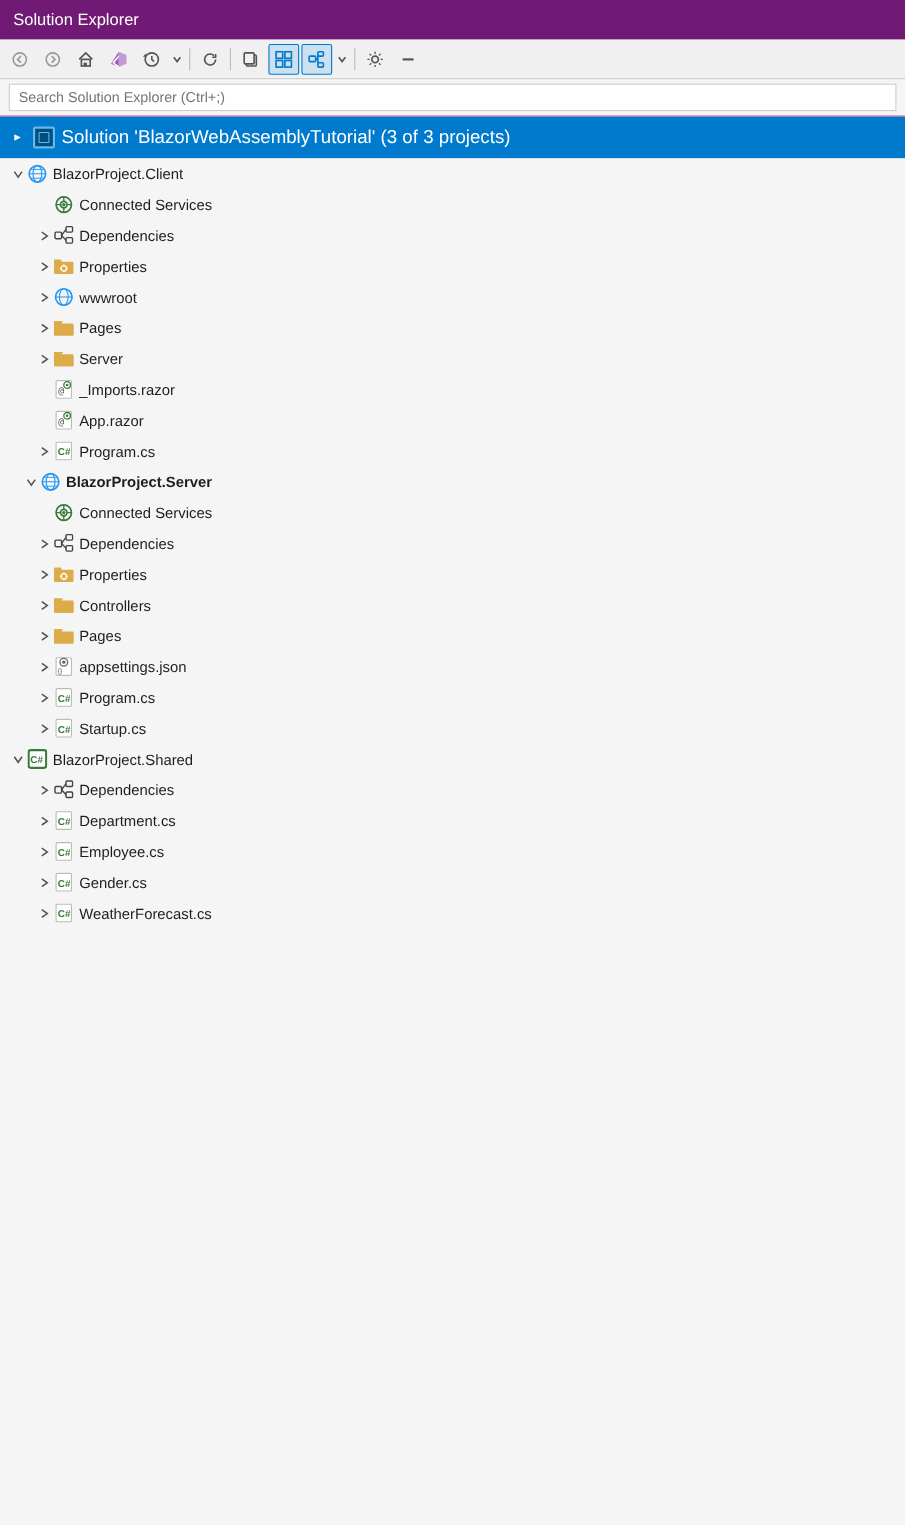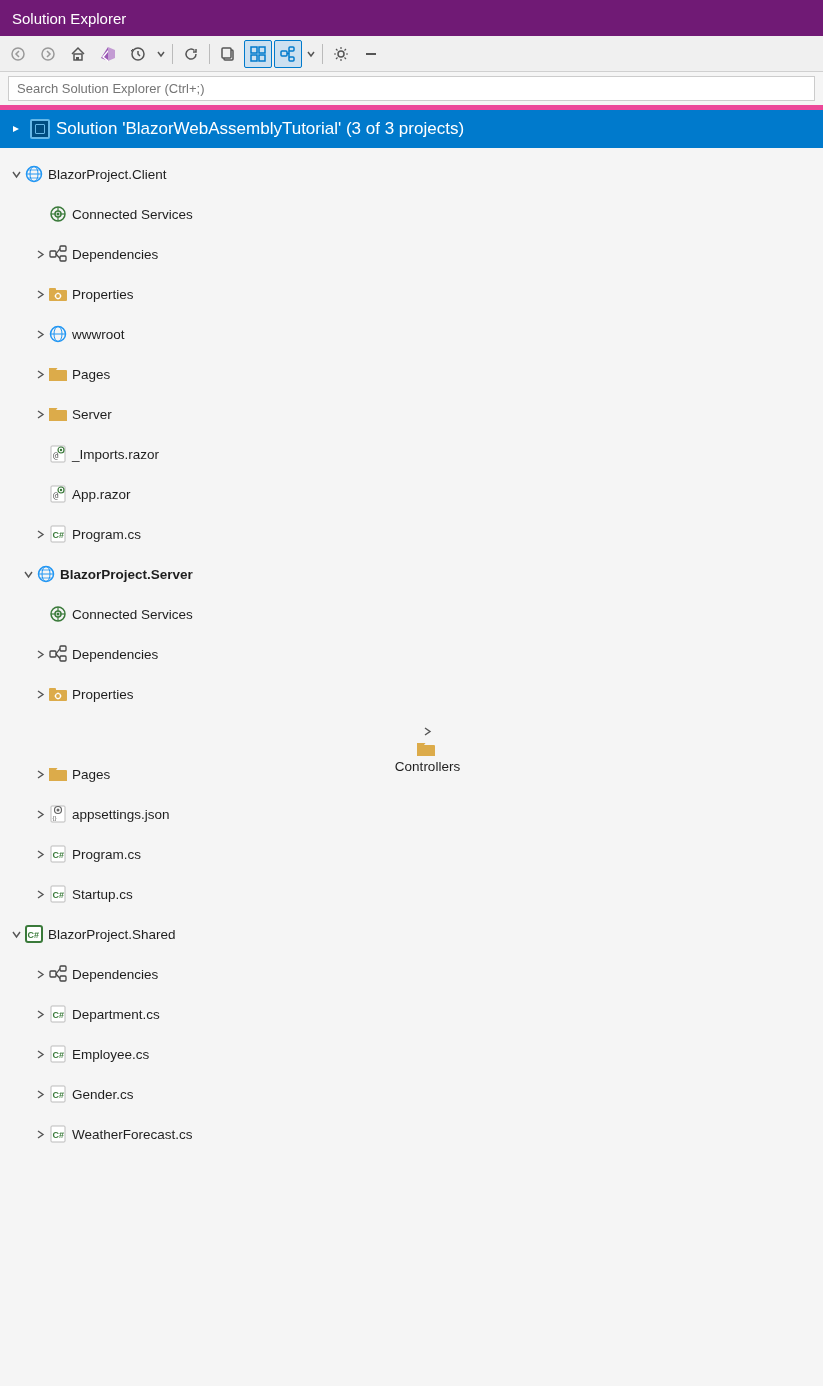--- a/index.html
+++ b/index.html
@@ -46,21 +46,21 @@
       justify-content: center;
       height: 28px;
       min-width: 28px;
     }
     .toolbar-btn.active { background: #cce0f0; border: 1px solid #007acc; }
     .toolbar-sep { width: 1px; background: #bbb; height: 20px; margin: 0 2px; }
 
     
     .search-bar {
       padding: 4px 8px;
-      border-bottom: 5px solid #ec4899;
+      border-bottom: 1px solid #ec4899;
     }
     .search-bar input {
       width: 100%;
       border: 1px solid #ccc;
       background: white;
       padding: 4px 8px;
       font-size: 13px;
       color: #888;
       outline: none;
     }
@@ -83,21 +83,20 @@
       cursor: pointer;
     }
 
     .tree-item {
       display: flex;
       align-items: center;
       padding: 3px 0;
       cursor: pointer;
       white-space: nowrap;
       height: 28px;
-      margin-top: 12px;
     }
 
     .expand-arrow {
       width: 16px;
       height: 16px;
       display: flex;
       align-items: center;
       justify-content: center;
       flex-shrink: 0;
       font-size: 9px;
@@ -446,21 +445,21 @@
         <rect x="0" y="2" width="7" height="3" rx="1" fill="#dcab4a"></rect>
         <circle cx="9" cy="10" r="2.5" fill="none" stroke="white" stroke-width="1.2"></circle>
         <line x1="9" y1="6.5" x2="9" y2="8" stroke="white" stroke-width="1.2"></line>
         <line x1="9" y1="12" x2="9" y2="13.5" stroke="white" stroke-width="1.2"></line>
         <line x1="5.5" y1="10" x2="7" y2="10" stroke="white" stroke-width="1.2"></line>
         <line x1="11" y1="10" x2="12.5" y2="10" stroke="white" stroke-width="1.2"></line>
       </svg>
       </div>
       <span class="item-label">Properties</span>
     </div>
-    <div class="tree-item" style="padding-left: 32px; flex-direction: column;">
+    <div class="tree-item" style="padding-left: 32px;">
       <div class="expand-arrow">
         <svg width="9" height="9" viewBox="0 0 9 9">
           <path d="M2 1l5 3.5L2 8" fill="none" stroke="#555" stroke-width="1.4"></path>
         </svg>
       </div>
       <div class="item-icon">
         <svg width="18" height="16" viewBox="0 0 18 16">
         <path d="M0 4h7l1.5 2H18v9H0V4z" fill="#dcab4a"></path>
         <path d="M0 4h7l1.5-2H0V4z" fill="#dcab4a"></path>
         <rect x="0" y="4" width="18" height="11" rx="1" fill="#dcab4a"></rect>

